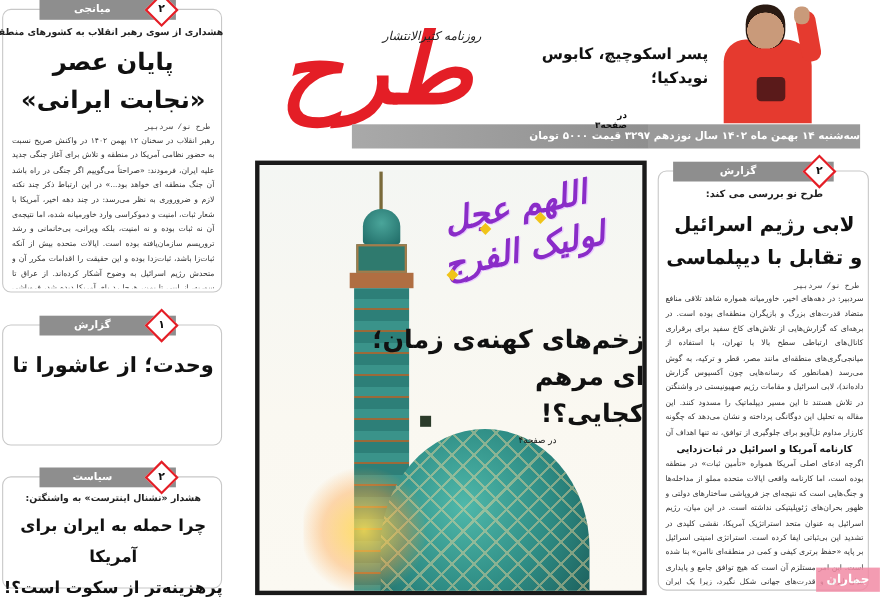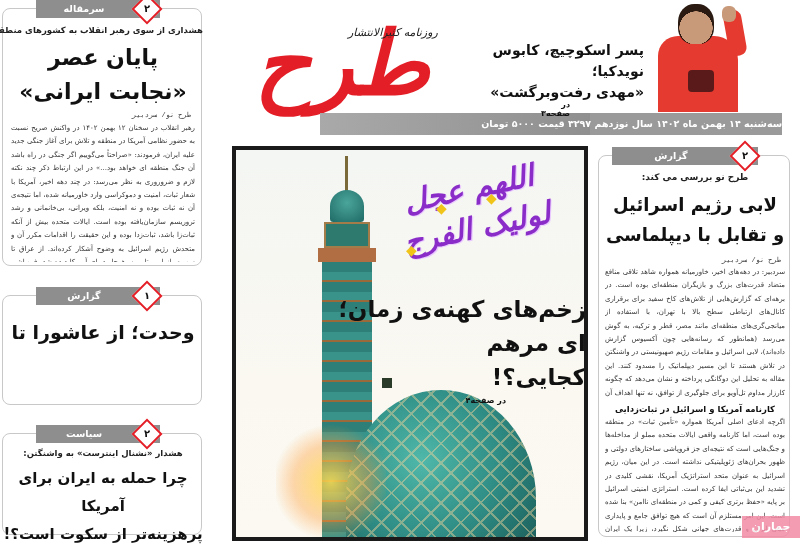--- a/index.html
+++ b/index.html
@@ -74,21 +74,21 @@
     background: radial-gradient(circle at 50% 50%, rgba(255,220,80,0.85), rgba(255,160,60,0.4) 45%, rgba(255,255,255,0) 70%); }
   .flag { position: absolute; left: 146px; top: 228px; width: 10px; height: 10px; background: #2b3b2a; }
 
   .calligraphy { position: absolute; left: 140px; top: 18px; width: 200px; height: 110px; color: #8a2cc8;
     font-family: "DejaVu Serif", serif; font-size: 30px; font-weight: bold; font-style: italic; text-align: center;
     line-height: 40px; transform: rotate(-12deg); text-shadow: 1px 1px 0 #e9c9ff; }
   .cal-dots { position: absolute; color: #f0c419; font-size: 14px; }
 
   .feature-title { position: absolute; left: 150px; top: 142px; width: 200px; text-align: right; font-weight: bold;
     font-size: 23px; line-height: 34px; color: #111; }
-  .feature-page { position: absolute; left: 190px; top: 246px; width: 80px; text-align: right; font-size: 8px; font-weight: bold; }
+  .feature-page { position: absolute; left: 190px; top: 246px; width: 80px; text-align: right; font-size: 8px; font-weight: normal; }
 
   .watermark { position: absolute; left: 742px; top: 516px; width: 58px; height: 22px; background: #f28ba5; opacity: 0.85;
     color: #fff; font-size: 11px; font-weight: bold; text-align: center; line-height: 22px; }
 </style>
 </head>
 <body>
 
 <div class="logo">
   <div class="logo-main">طرح نو</div>
   <div class="logo-sub">روزنامه کثیرالانتشار</div>
@@ -100,35 +100,34 @@
 
 <div class="player">
   <div class="player-shirt"></div>
   <div class="player-arm"></div>
   <div class="player-hand"></div>
   <div class="player-head"></div>
   <div class="player-badge"></div>
 </div>
 <div class="sports-title">
   <div>پسر اسکوچیچ، کابوس نویدکیا؛</div>
-  <div>«مهدی رفت‌وبرگشت»</div>
 </div>
 <div class="sports-page">در صفحه۳</div>
 
 <div class="box" style="left:2px; top:8px; width:200px; height:258px;">
   <div class="kicker" style="position:absolute; left:0; top:16px; width:200px; font-size:8.5px;">هشداری از سوی رهبر انقلاب به کشورهای منطقه:</div>
   <div class="headline" style="position:absolute; left:0; top:32px; width:200px; font-size:22px; line-height:34px;">
     <div>پایان عصر</div>
     <div>«نجابت ایرانی»</div>
   </div>
   <div class="byline" style="position:absolute; right:10px; top:102px;">طرح نو/ سردبیر</div>
   <div class="body-text" style="position:absolute; left:8px; top:113px; width:184px; height:140px; overflow:hidden;">رهبر انقلاب در سخنان ۱۲ بهمن ۱۴۰۲ در واکنش صریح نسبت به حضور نظامی آمریکا در منطقه و تلاش برای آغاز جنگی جدید علیه ایران، فرمودند: «صراحتاً می‌گوییم اگر جنگی در راه باشد آن جنگ منطقه ای خواهد بود...» در این ارتباط ذکر چند نکته لازم و ضروروری به نظر می‌رسد: در چند دهه اخیر، آمریکا با شعار ثبات، امنیت و دموکراسی وارد خاورمیانه شده، اما نتیجه‌ی آن نه ثبات بوده و نه امنیت، بلکه ویرانی، بی‌خانمانی و رشد تروریسم سازمان‌یافته بوده است. ایالات متحده بیش از آنکه ثبات‌زا باشد، ثبات‌زدا بوده و این حقیقت را اقدامات مکرر آن و متحدش رژیم اسرائیل به وضوح آشکار کرده‌اند. از عراق تا سوریه، از لیبی تا یمن، هرجا رد پای آمریکا دیده شد، فروپاشی دولت‌ها، تفرقه ملی و خشونت مذهبی نیز همزمان ظاهر شد...</div>
 </div>
 <div class="tag" style="left:36px; top:0; width:124px;">
-  <div class="tag-label" style="left:0; width:96px;">سرمقاله</div>
+  <div class="tag-label" style="left:0; width:96px;">میانجی</div>
   <div class="tag-num" style="left:100px;"></div>
   <div class="tag-num-txt" style="left:100px;">۲</div>
 </div>
 
 <div class="box" style="left:2px; top:295px; width:200px; height:110px;padding-left:37px;">
   <div class="headline" style="position:absolute; left:0; top:20px; width:200px; font-size:19px; line-height:32px;">
     <div>وحدت؛ از عاشورا تا</div>
   </div>
 </div>
 <div class="tag" style="left:36px; top:287px; width:124px;">

